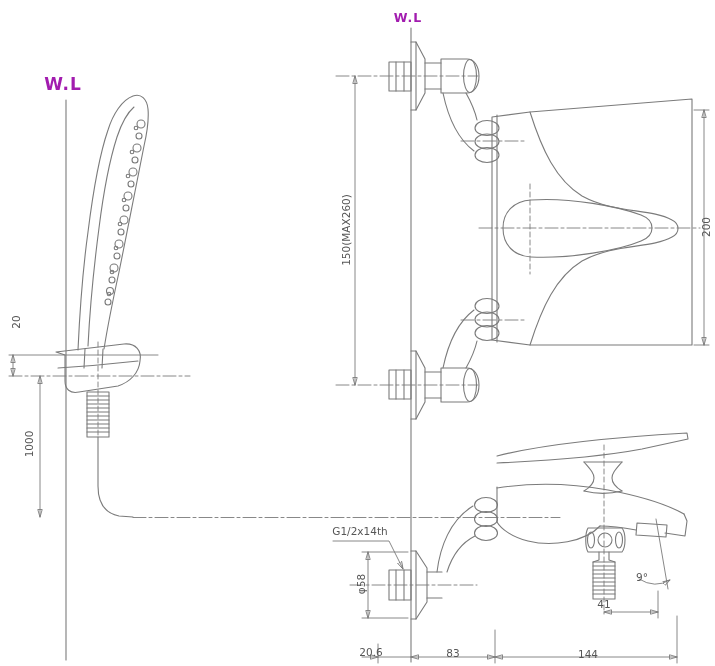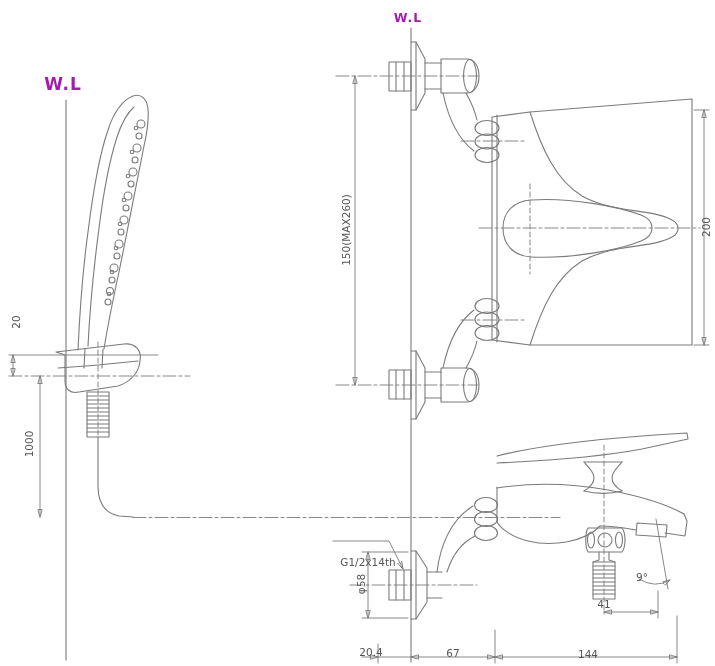--- a/index.html
+++ b/index.html
@@ -223,20 +223,20 @@
 
 <div class="lbl wl wl-left" style="left:63px;top:84px;">W.L</div>
 <div class="lbl wl wl-mid" style="left:408px;top:18px;">W.L</div>
 
 <div class="lbl rot" style="left:16px;top:322px;">20</div>
 <div class="lbl rot" style="left:29px;top:444px;">1000</div>
 <div class="lbl rot" style="left:346px;top:230px;">150(MAX260)</div>
 <div class="lbl rot" style="left:706px;top:227px;">200</div>
 <div class="lbl rot" style="left:361px;top:584px;">φ58</div>
 
-<div class="lbl" style="left:368px;top:531px;margin-top:31px;">G1/2x14th</div>
+<div class="lbl" style="left:360px;top:531px;">G1/2x14th</div>
 <div class="lbl" style="left:642px;top:577px;">9°</div>
 <div class="lbl" style="left:604px;top:604px;">41</div>
-<div class="lbl" style="left:371px;top:652px;">20.4</div>
-<div class="lbl" style="left:453px;top:653px;">67</div>
+<div class="lbl" style="left:371px;top:652px;">20.6</div>
+<div class="lbl" style="left:453px;top:653px;">83</div>
 <div class="lbl" style="left:588px;top:654px;">144</div>
 
 </div>
 
 </body></html>

